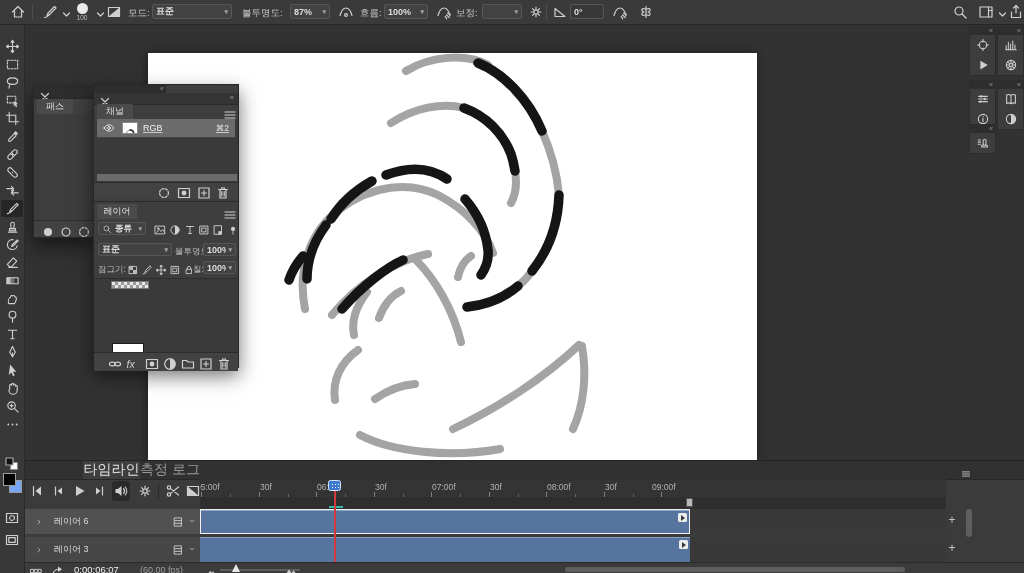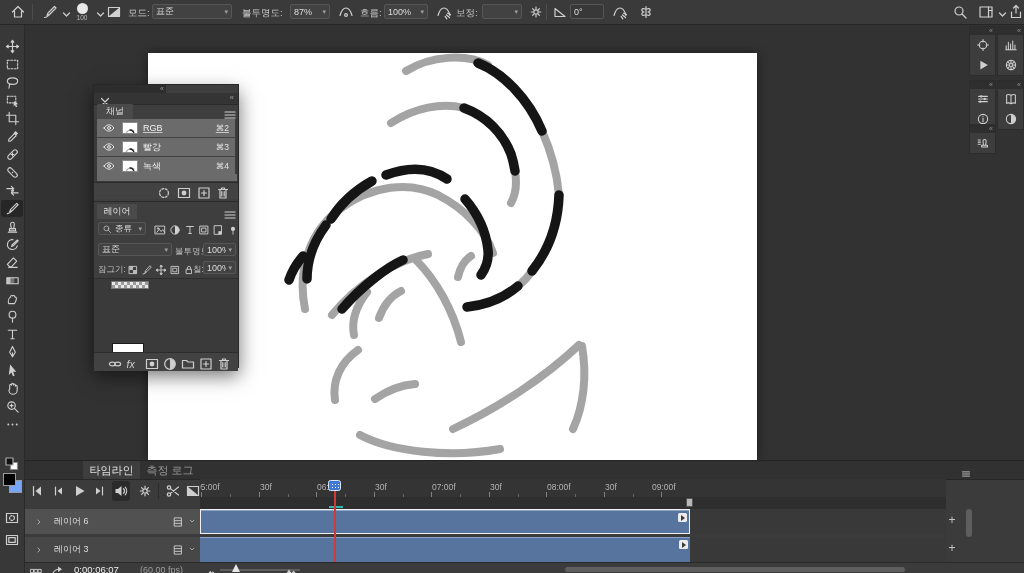--- a/index.html
+++ b/index.html
@@ -6,21 +6,21 @@
   #root{position:relative;width:1024px;height:573px;background:#323232;overflow:hidden;
         font-family:"Liberation Sans",sans-serif;color:#c9c9c9;-webkit-font-smoothing:antialiased;}
   .abs{position:absolute;}
   .ic{display:inline-flex;align-items:center;justify-content:center;color:#cfcfcf;}
   .ic svg{display:block;}
   
   .options-bar{position:absolute;left:0;top:0;width:1024px;height:24px;background:#3a3a3a;border-bottom:1px solid #262626;z-index:8;}
   .ob-sep{position:absolute;top:4px;width:1px;height:16px;background:#4d4d4d;}
   .lbl{position:absolute;top:7px;font-size:9.5px;color:#c6c6c6;white-space:nowrap;}
   .combo{position:absolute;top:4px;height:15px;background:#424242;border:1px solid #565656;border-radius:2px;
-         font-size:9px;color:#dedede;display:flex;align-items:center;padding:4px 3px;box-sizing:border-box;}
+         font-size:9px;color:#dedede;display:flex;align-items:center;padding:4px 3px;box-sizing:border-box;font-weight:bold;}
   .combo .cval{flex:1;overflow:hidden;white-space:nowrap;}
   .combo .cchev{color:#9f9f9f;font-size:7px;margin-left:2px;}
   .brush-preview{position:absolute;left:72px;top:2px;width:20px;height:20px;text-align:center;}
   .brush-preview .bp-circle{width:11px;height:11px;border-radius:50%;background:#e9e9e9;margin:1px auto 0;}
   .brush-preview .bp-num{font-size:6.5px;color:#bbb;line-height:7px;}
   
   .tool-column{position:absolute;left:0;top:24px;width:24px;height:549px;background:#383838;border-right:1px solid #2a2a2a;z-index:7;}
   .tool{position:absolute;left:1px;width:22px;height:17px;display:flex;align-items:center;justify-content:center;cursor:pointer;}
   .tool.sel{background:#262626;border-radius:2px;}
   .fgbg{position:absolute;}
@@ -38,21 +38,21 @@
   .ph-strip{background:#2d2d2d;border-bottom:1px solid #272727;position:relative;}
   .ptab{position:absolute;background:#4a4a4a;color:#e0e0e0;font-size:9px;display:flex;align-items:center;justify-content:center;border-radius:1px 1px 0 0;}
   .chrow{position:absolute;left:3px;right:3px;height:18px;background:#6b6b6b;border-bottom:1px solid #424242;display:flex;align-items:center;cursor:pointer;}
   .chrow .nm{font-size:9px;color:#f0f0f0;margin-left:5px;flex:1;}
   .chrow .sc{font-size:8.5px;color:#e3e3e3;margin-right:6px;}
   .thumbw{width:16px;height:12px;background:#fff;border:1px solid #8a8a8a;margin-left:5px;box-sizing:border-box;overflow:hidden;}
   .small-lbl{font-size:9px;color:#c2c2c2;}
   
   .timeline{position:absolute;left:24px;top:460px;width:1000px;height:113px;background:#3b3b3b;border-top:1px solid #232323;z-index:6;}
   .tl-tabbar{position:absolute;left:0;top:0;width:100%;height:18px;background:#313131;border-bottom:1px solid #272727;}
-  .tl-tab{position:absolute;top:0;height:18px;display:flex;align-items:center;justify-content:center;font-size:11px;cursor:pointer;}
+  .tl-tab{position:absolute;top:0;height:18px;display:flex;align-items:center;justify-content:center;font-size:14px;cursor:pointer;}
   .tl-tab.act{background:#3e3e3e;color:#e2e2e2;}
   .tl-tab.inact{color:#989898;}
   .ruler{position:absolute;left:176px;top:18px;width:746px;height:18px;background:#343434;border-bottom:1px solid #262626;overflow:hidden;}
   .rlabel{position:absolute;top:3px;font-size:8.5px;color:#b3b3b3;white-space:nowrap;}
   .rtick{position:absolute;bottom:0;width:1px;background:#818181;}
   .workstrip{position:absolute;left:176px;top:36px;width:746px;height:12px;background:#2e2e2e;border-bottom:1px solid #252525;}
   .trackhdr{position:absolute;left:0;width:176px;height:25px;display:flex;align-items:center;font-size:9px;color:#dcdcdc;cursor:pointer;}
   .lane{position:absolute;left:176px;width:746px;height:25px;background:#393939;}
   .clip{position:absolute;left:0;top:0;height:25px;box-sizing:border-box;cursor:pointer;}
   .clipbadge{position:absolute;top:3px;width:9px;height:9px;background:#ececec;border-radius:1.5px;display:flex;align-items:center;justify-content:center;}
@@ -498,20 +498,50 @@
           <span class="ic">
             <svg width="14" height="14" viewBox="0 0 16 16" fill="none" stroke="currentColor" stroke-width="1.2" stroke-linecap="round" stroke-linejoin="round">
               <path d="M6.5 10.5h6.5v2H6.5zM9.8 4c1.1 0 1.8.7 1.8 1.8l-.6 4.7H8.5L8 5.8C8 4.7 8.7 4 9.8 4z"></path>
               <path d="M2.5 4.5h2.5M2.5 7h2.5M2.5 9.5h2.5"></path>
             </svg>
           </span>
         </div>
       </div>
     </div>
 
+  <div class="fpanel" style="left:33px;top:86px;width:62px;height:152px;z-index:5;">
+    <div class="ph-strip" style="height:11px;">
+      <span class="ic abs" style="left:3px;top:2px;">
+          <svg width="16" height="16" viewBox="0 0 16 16" fill="none" stroke="currentColor" stroke-width="1.2" stroke-linecap="round" stroke-linejoin="round">
+            <path d="M4.5 4.5l7 7M11.5 4.5l-7 7"></path>
+          </svg>
+        </span>
+    </div>
+    <div class="ptab" style="left:3px;top:12px;width:36px;height:15px;">
+      <span>패스</span>
+    </div>
+    <div class="abs" style="left:0;top:27px;right:0;bottom:16px;background:#3d3d3d;"></div>
+    <div class="abs" style="left:0;bottom:0;right:0;height:16px;background:#424242;border-top:1px solid #2c2c2c;">
+      <span class="ic abs" style="left:6px;top:3px;">
+          <svg width="16" height="16" viewBox="0 0 16 16" fill="none" stroke="currentColor" stroke-width="1.2" stroke-linecap="round" stroke-linejoin="round">
+            <circle cx="8" cy="8" r="4" fill="currentColor" stroke="none"></circle>
+          </svg>
+        </span>
+      <span class="ic abs" style="left:24px;top:3px;">
+          <svg width="16" height="16" viewBox="0 0 16 16" fill="none" stroke="currentColor" stroke-width="1.2" stroke-linecap="round" stroke-linejoin="round">
+            <circle cx="8" cy="8" r="4"></circle>
+          </svg>
+        </span>
+      <span class="ic abs" style="left:42px;top:3px;">
+          <svg width="16" height="16" viewBox="0 0 16 16" fill="none" stroke="currentColor" stroke-width="1.2" stroke-linecap="round" stroke-linejoin="round">
+            <circle cx="8" cy="8" r="4.4" stroke-dasharray="2 1.6"></circle>
+          </svg>
+        </span>
+    </div>
+  </div>
 
   <div class="fpanel" style="left:93px;top:84px;width:146px;height:284px;z-index:5;background:#3e3e3e;">
     <div class="ph-strip" style="position:absolute;left:0;top:0;width:72px;height:8px;">
       <span class="abs" style="right:2px;top:0;font-size:7px;color:#9a9a9a;line-height:8px;">«</span>
     </div>
 
     <div class="abs" style="left:0;top:8px;width:100%;height:11px;background:#343434;border-bottom:1px solid #2a2a2a;">
       <span class="ic abs" style="left:3px;top:1px;">
           <svg width="16" height="16" viewBox="0 0 16 16" fill="none" stroke="currentColor" stroke-width="1.2" stroke-linecap="round" stroke-linejoin="round">
             <path d="M4.5 4.5l7 7M11.5 4.5l-7 7"></path>
@@ -534,48 +564,20 @@
               <path d="M1.5 8C3.5 4.8 6 3.8 8 3.8s4.5 1 6.5 4.2C12.5 11.2 10 12.2 8 12.2S3.5 11.2 1.5 8z"></path>
               <circle cx="8" cy="8" r="1.9"></circle>
             </svg>
           </span>
           <span class="thumbw"><svg width="14" height="10" viewBox="0 0 14 10" fill="none" stroke-linecap="round">
               <path d="M3 7 C4 3 8 2 11 4" stroke="#a9a9a9" stroke-width="1.3"></path>
               <path d="M7 3 C9 3 11 5 11 7" stroke="#222" stroke-width="1.3"></path>
             </svg></span>
           <span class="nm">RGB</span>
           <span class="sc">⌘2</span>
-        </div>
-        <div class="chrow" style="top: 19px;">
-          <span class="ic" style="margin-left:4px;transform:scale(.75);color:#f2f2f2;">
-            <svg width="16" height="16" viewBox="0 0 16 16" fill="none" stroke="currentColor" stroke-width="1.2" stroke-linecap="round" stroke-linejoin="round">
-              <path d="M1.5 8C3.5 4.8 6 3.8 8 3.8s4.5 1 6.5 4.2C12.5 11.2 10 12.2 8 12.2S3.5 11.2 1.5 8z"></path>
-              <circle cx="8" cy="8" r="1.9"></circle>
-            </svg>
-          </span>
-          <span class="thumbw"><svg width="14" height="10" viewBox="0 0 14 10" fill="none" stroke-linecap="round">
-              <path d="M3 7 C4 3 8 2 11 4" stroke="#a9a9a9" stroke-width="1.3"></path>
-              <path d="M7 3 C9 3 11 5 11 7" stroke="#222" stroke-width="1.3"></path>
-            </svg></span>
-          <span class="nm">빨강</span>
-          <span class="sc">⌘3</span>
-        </div>
-        <div class="chrow" style="top: 38px;">
-          <span class="ic" style="margin-left:4px;transform:scale(.75);color:#f2f2f2;">
-            <svg width="16" height="16" viewBox="0 0 16 16" fill="none" stroke="currentColor" stroke-width="1.2" stroke-linecap="round" stroke-linejoin="round">
-              <path d="M1.5 8C3.5 4.8 6 3.8 8 3.8s4.5 1 6.5 4.2C12.5 11.2 10 12.2 8 12.2S3.5 11.2 1.5 8z"></path>
-              <circle cx="8" cy="8" r="1.9"></circle>
-            </svg>
-          </span>
-          <span class="thumbw"><svg width="14" height="10" viewBox="0 0 14 10" fill="none" stroke-linecap="round">
-              <path d="M3 7 C4 3 8 2 11 4" stroke="#a9a9a9" stroke-width="1.3"></path>
-              <path d="M7 3 C9 3 11 5 11 7" stroke="#222" stroke-width="1.3"></path>
-            </svg></span>
-          <span class="nm">녹색</span>
-          <span class="sc">⌘4</span>
         </div>
       </div>
     <div class="abs" style="left:3px;top:89px;width:140px;height:7px;background:#6b6b6b;overflow:hidden;"></div>
     <div class="abs" style="left:0;top:97px;width:100%;height:16px;background:#424242;border-top:1px solid #2c2c2c;">
       <span class="ic abs" style="left:62px;top:2px;">
           <svg width="16" height="16" viewBox="0 0 16 16" fill="none" stroke="currentColor" stroke-width="1.2" stroke-linecap="round" stroke-linejoin="round">
             <circle cx="8" cy="8" r="4.4" stroke-dasharray="2 1.6"></circle>
           </svg>
         </span>
       <span class="ic abs" style="left:82px;top:2px;">

